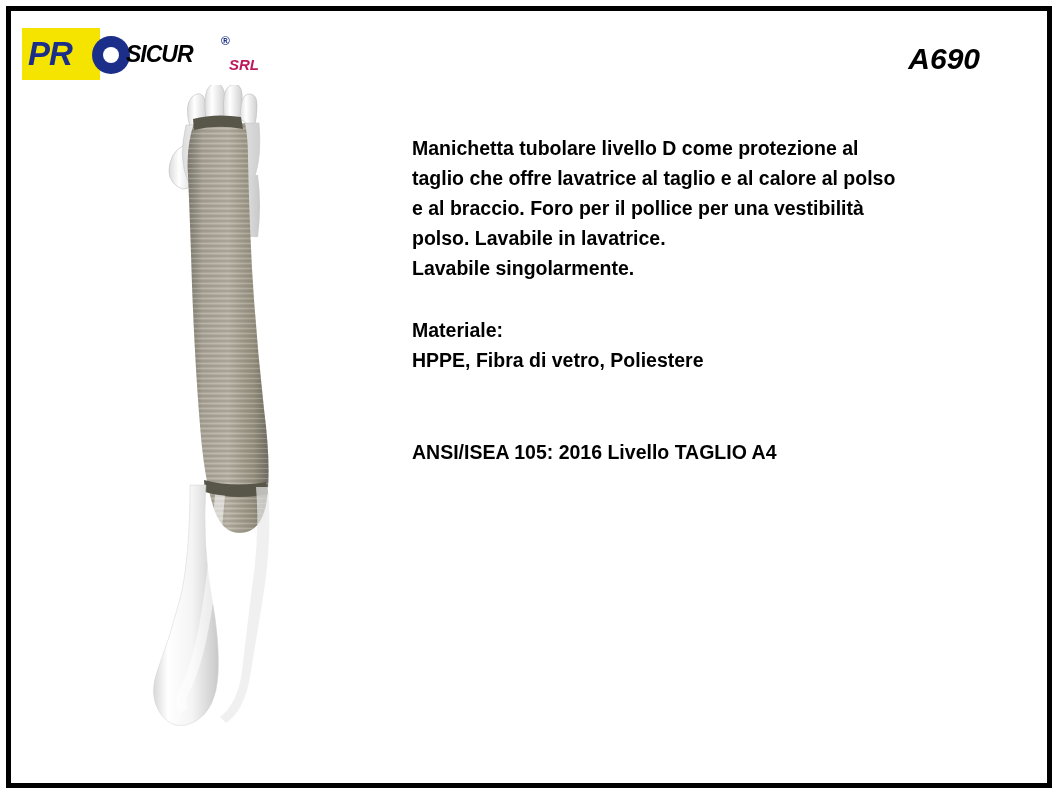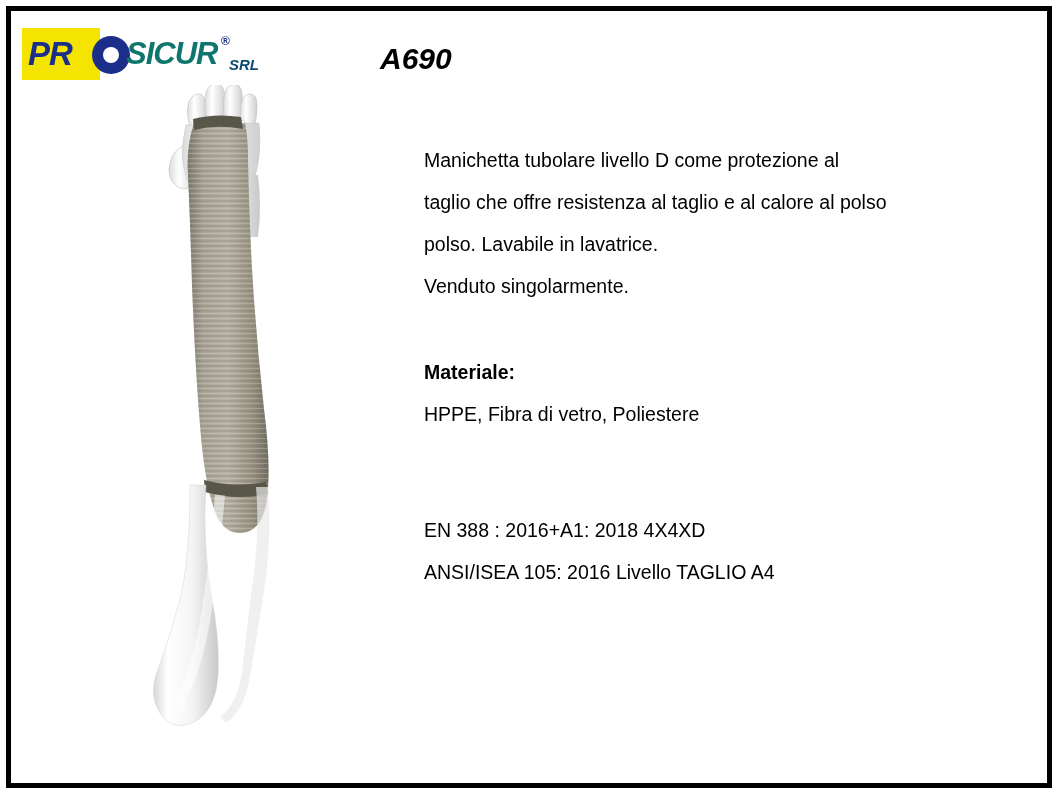--- a/index.html
+++ b/index.html
@@ -73,51 +73,51 @@
     top: 11px;
     width: 16px;
     height: 16px;
     border-radius: 50%;
     background: #ffffff;
   }
   .logo-sicur {
     position: absolute;
     left: 104px;
     top: 7px;
-    font-size: 31px;
-    font-weight: bold;
-    font-style: italic;
-    color: #0f766e;
+    font-size: 23px;
+    font-weight: bold;
+    font-style: italic;
+    color: #000000;
     letter-spacing: -1px;
     line-height: 38px;
   }
   .logo-reg {
     position: absolute;
     left: 199px;
     top: 6px;
     font-size: 12px;
     color: #1b2f8a;
     font-weight: bold;
   }
   .logo-srl {
     position: absolute;
     left: 207px;
     top: 28px;
     font-size: 15px;
     font-weight: bold;
     font-style: italic;
-    color: #0c4a6e;
+    color: #be185d;
   }
   
   .title {
     position: absolute;
     left: 380px;
     top: 42px;
     width: 600px;
-    text-align: left;
+    text-align: right;
     font-size: 30px;
     font-weight: bold;
     font-style: italic;
     color: #000000;
   }
   
   .product-image {
     position: absolute;
     left: 120px;
     top: 85px;
@@ -128,21 +128,22 @@
   .content {
     position: absolute;
     left: 412px;
     top: 133px;
     width: 580px;
     font-size: 19.5px;
     color: #000000;
     line-height: 30px;
   }
   .content p {
-    margin: 12px;
+    margin: 0;
+    font-weight: bold;
   }
   .desc {
     margin-bottom: 0;
   }
   .spacer-1 { height: 32px; }
   .spacer-2 { height: 62px; }
   .section-head {
     font-weight: bold;
   }
   .norm-line { white-space: nowrap; }
@@ -250,27 +251,27 @@
                q18 -14 22 -46
                q4 -34 10 -84
                q8 -50 4 -100 z" fill="#e9e9e9" opacity="0.7"></path>
 
       <path d="M100 410 q-6 70 -14 120 q-8 48 -20 72 q-8 16 -2 24" fill="none" stroke="#ffffff" stroke-width="10" opacity="0.55"></path>
     </svg>
   </div>
 
   <div class="content">
     <p class="desc">Manichetta tubolare livello D come protezione al</p>
-    <p class="desc">taglio che offre resistenza al taglio e al calore al polso</p>
+    <p class="desc">taglio che offre lavatrice al taglio e al calore al polso</p>
+    <p class="desc">e al braccio. Foro per il pollice per una vestibilità</p>
     <p class="desc">polso. Lavabile in lavatrice.</p>
-    <p class="desc">Venduto singolarmente.</p>
+    <p class="desc">Lavabile singolarmente.</p>
 
     <div class="spacer-1"></div>
 
     <p class="section-head">Materiale:</p>
     <p>HPPE, Fibra di vetro, Poliestere</p>
 
     <div class="spacer-2"></div>
 
-    <p class="norm-line">EN 388 : 2016+A1: 2018 4X4XD</p>
     <p class="norm-line">ANSI/ISEA 105: 2016 Livello TAGLIO A4</p>
   </div>
 </div>
 
 </body></html>

